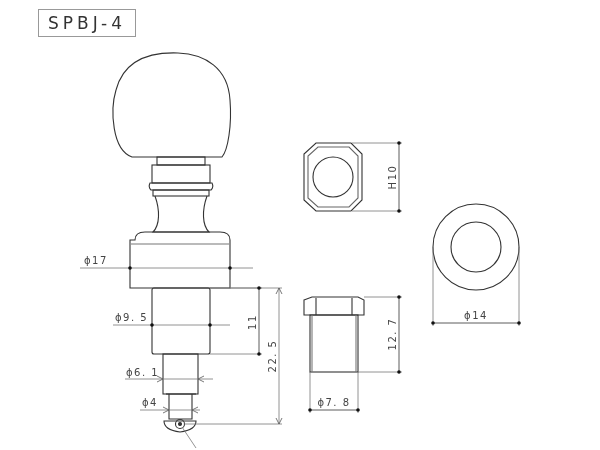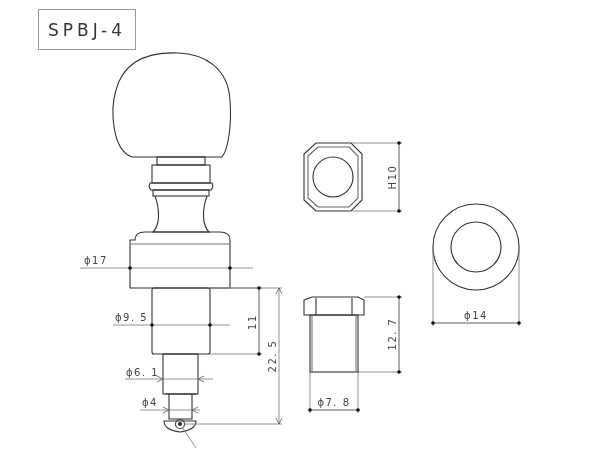--- a/index.html
+++ b/index.html
@@ -1,17 +1,17 @@
 <!DOCTYPE html>
 <html><head>
 <meta charset="utf-8">
 <style>
   html, body { margin:0; padding:0; background:#ffffff; }
   body { width:600px; height:450px; position:relative; overflow:hidden; font-family:"DejaVu Sans", sans-serif; }
-  .title-box { position:absolute; left:38px; top:9px; width:98px; height:41px; border:1px solid #999; box-sizing:border-box; display:flex; align-items:center; justify-content:center; font-size:17px; letter-spacing:4px; color:#333; }
+  .title-box { position:absolute; left:38px; top:9px; width:98px; height:28px; border:1px solid #999; box-sizing:border-box; display:flex; align-items:center; justify-content:center; font-size:17px; letter-spacing:4px; color:#333; }
   svg { position:absolute; left:0; top:0; }
   .dim { font-family:"DejaVu Sans", sans-serif; font-size:10px; fill:#444; letter-spacing:1.5px; }
 </style>
 </head>
 <body>
 
 <div class="title-box">SPBJ-4</div>
 
 <svg width="600" height="450" viewBox="0 0 600 450">
   <g fill="none" stroke="#333" stroke-width="1.1">

